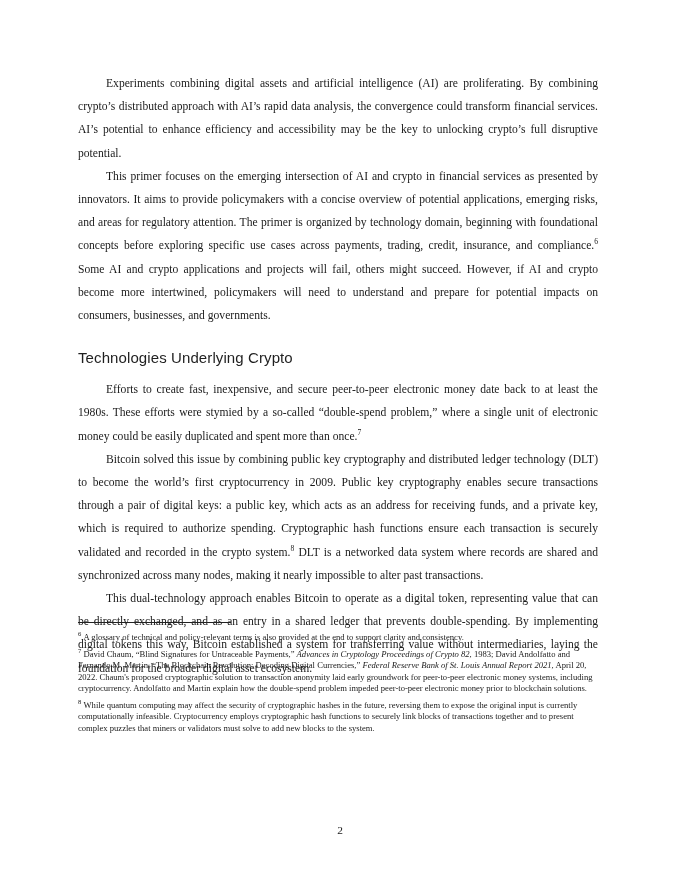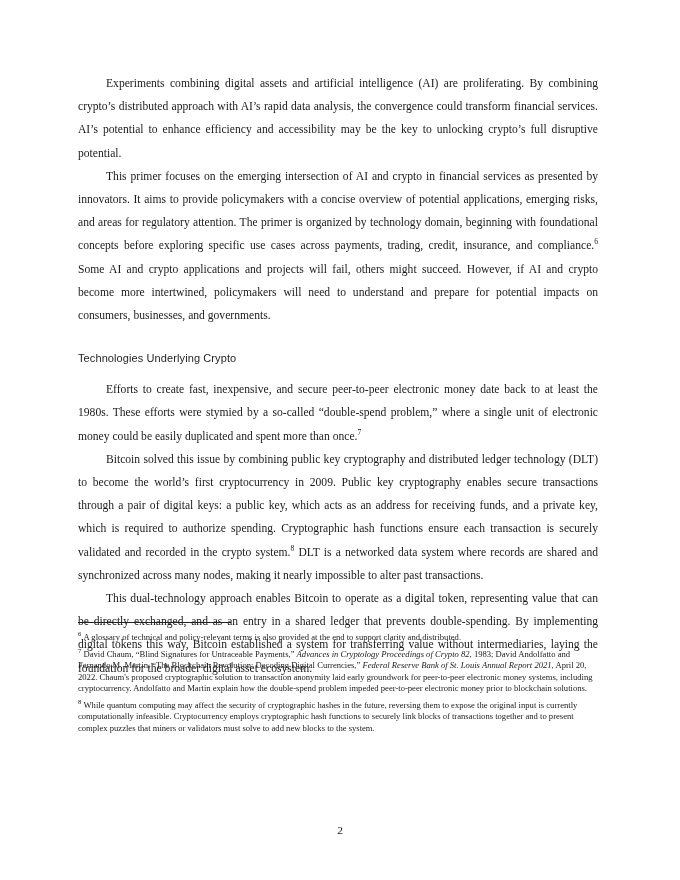--- a/index.html
+++ b/index.html
@@ -48,21 +48,21 @@
 
   sup.fnref {
     font-size: 7.6px;
     vertical-align: super;
     line-height: 0;
   }
 
   
   .section-heading {
     font-family: "Liberation Sans", "DejaVu Sans", sans-serif;
-    font-size: 11px;
+    font-size: 15px;
     font-weight: 400;
     color: #1f1f1f;
     line-height: 20px;
     margin: 21px 0 10px 0;
     text-indent: 0;
     letter-spacing: 0.1px;
   }
 
   
   .footnotes {
@@ -126,21 +126,21 @@
 
     <p class="para"><span>Bitcoin solved this issue by combining public key cryptography and distributed ledger technology (DLT) to become the world’s first cryptocurrency in 2009. Public key cryptography enables secure transactions through a pair of digital keys: a public key, which acts as an address for receiving funds, and a private key, which is required to authorize spending. Cryptographic hash functions ensure each transaction is securely validated and recorded in the crypto system.</span><sup class="fnref">8</sup><span> DLT is a networked data system where records are shared and synchronized across many nodes, making it nearly impossible to alter past transactions.</span></p>
 
     <p class="para">This dual-technology approach enables Bitcoin to operate as a digital token, representing value that can be directly exchanged, and as an entry in a shared ledger that prevents double-spending. By implementing digital tokens this way, Bitcoin established a system for transferring value without intermediaries, laying the foundation for the broader digital asset ecosystem.</p>
 
   </div>
 
   <div class="footnotes">
     <div class="fn-rule"></div>
     <div id="footnote-list">
-        <p class="footnote"><sup>6</sup><span>A glossary of technical and policy-relevant terms is also provided at the end to support clarity and distributed.</span></p>
+        <p class="footnote"><sup>6</sup><span>A glossary of technical and policy-relevant terms is also provided at the end to support clarity and consistency.</span></p>
         <p class="footnote"><sup>7</sup><span>David Chaum, “Blind Signatures for Untraceable Payments,” </span><i>Advances in Cryptology Proceedings of Crypto 82</i><span>, 1983; David Andolfatto and Fernando M. Martin, “The Blockchain Revolution: Decoding Digital Currencies,” </span><i>Federal Reserve Bank of St. Louis Annual Report 2021</i><span>, April 20, 2022. Chaum's proposed cryptographic solution to transaction anonymity laid early groundwork for peer-to-peer electronic money systems, including cryptocurrency. Andolfatto and Martin explain how the double-spend problem impeded peer-to-peer electronic money prior to blockchain solutions.</span></p>
         <p class="footnote"><sup>8</sup><span>While quantum computing may affect the security of cryptographic hashes in the future, reversing them to expose the original input is currently computationally infeasible. Cryptocurrency employs cryptographic hash functions to securely link blocks of transactions together and to present complex puzzles that miners or validators must solve to add new blocks to the system.</span></p>
       </div>
   </div>
 
   <div class="page-number">2</div>
 
 </div>
 
 </body></html>

